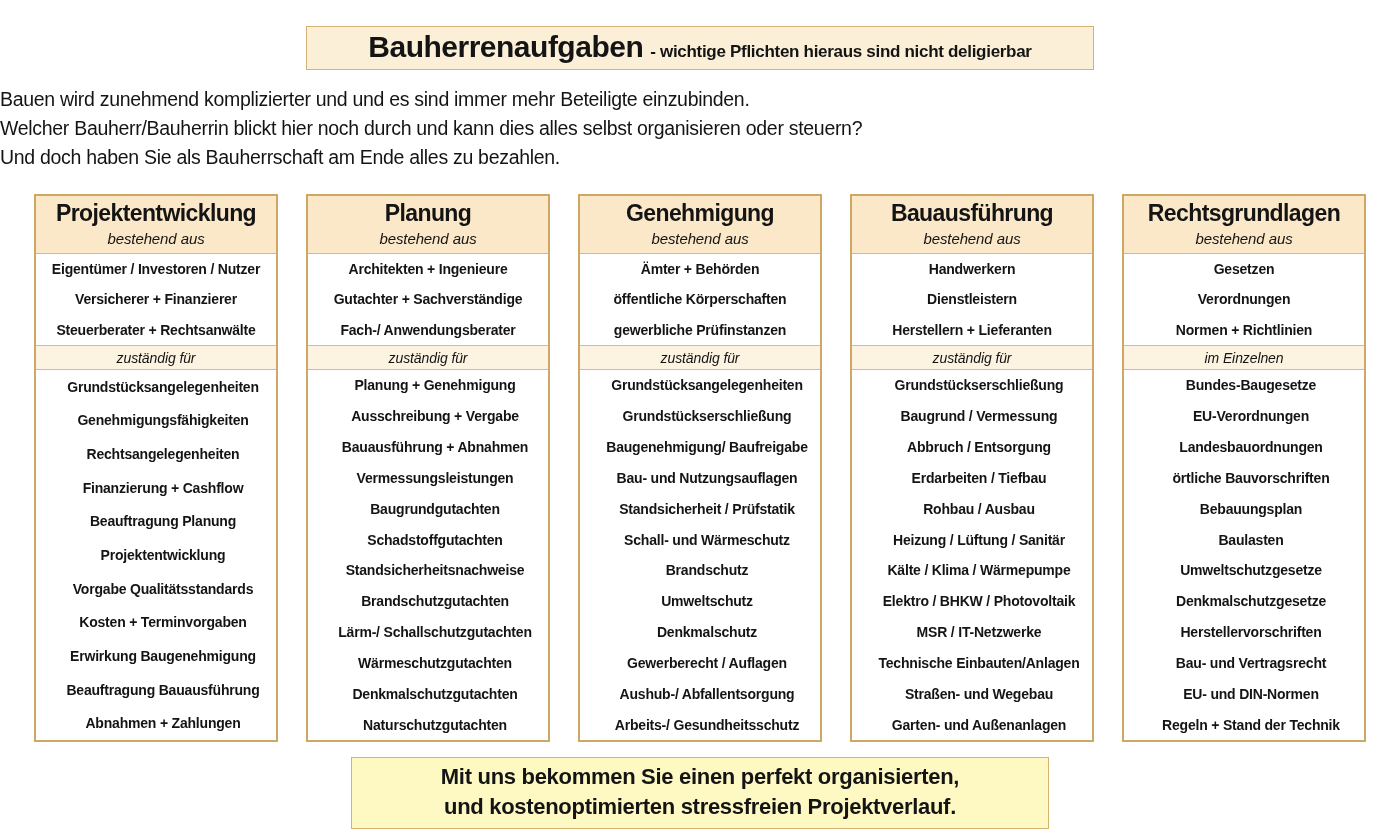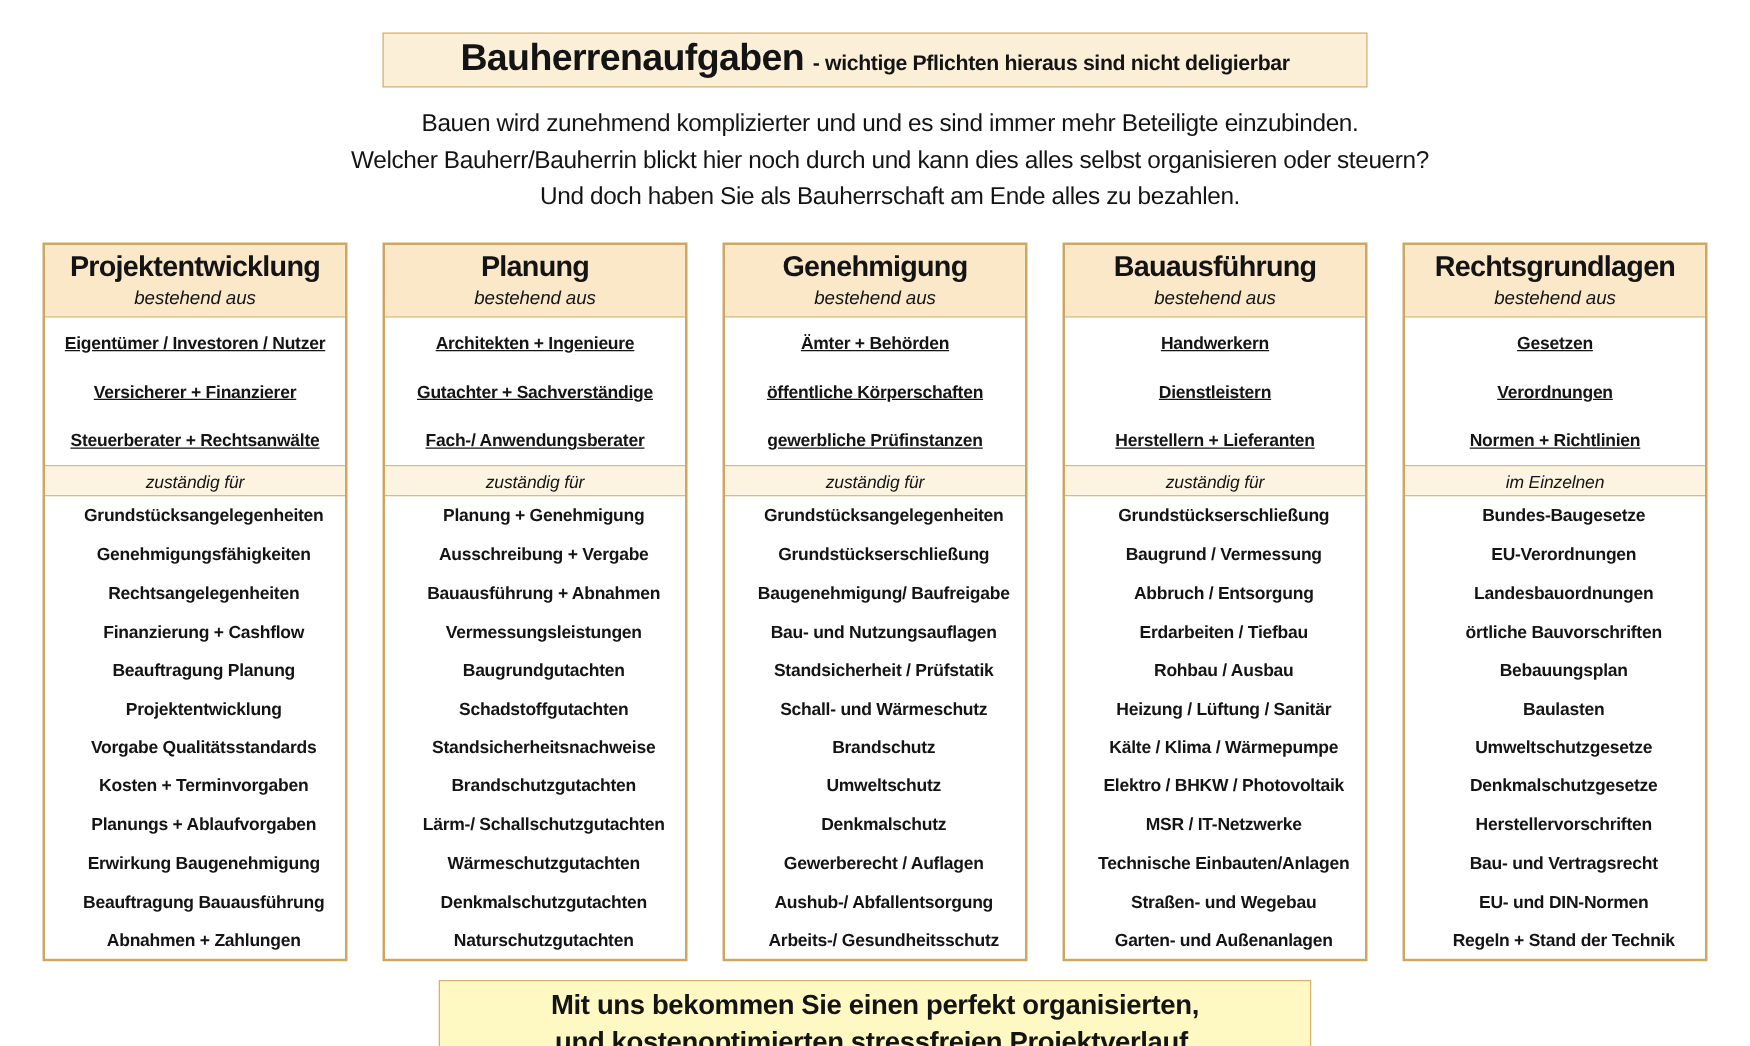--- a/index.html
+++ b/index.html
@@ -26,25 +26,24 @@
   .title-main {
     font-size: 30px; font-weight: bold; letter-spacing: -0.5px;
   }
   .title-suffix {
     font-size: 17px; font-weight: bold; margin-left: 7px; letter-spacing: -0.3px;
   }
 
   
   .intro {
     margin-top: 15px;
-    text-align: center;
+    text-align: left;
     font-size: 19.5px;
     line-height: 29px;
     letter-spacing: -0.3px;
-    padding-left: 24px;
   }
 
   
   .columns-row {
     width: 1332px;
     margin: 22px auto 0;
     display: flex;
     gap: 28px;
   }
   .column {
@@ -60,22 +59,22 @@
   }
   .col-title {
     font-size: 23px; font-weight: bold; letter-spacing: -0.6px;
     line-height: 31px;
     white-space: nowrap;
   }
   .col-subtitle {
     font-size: 15px; font-style: italic; line-height: 20px;
   }
   .col-members {
-    height: 118px;
-    display: flex; flex-direction: column; text-decoration: underline;
+    height: 91px;
+    display: flex; flex-direction: column;
   }
   .col-band {
     background: #fcf3e1;
     border-top: 1.5px solid #d9bc85;
     border-bottom: 1.5px solid #d9bc85;
     height: 25px;
     display: flex; align-items: center; justify-content: center;
     font-size: 14px; font-style: italic;
   }
   .col-items {
@@ -132,21 +131,20 @@
         <div class="col-band">zuständig für</div>
         <div class="col-items">
           <div class="cell">Grundstücksangelegenheiten</div>
           <div class="cell">Genehmigungsfähigkeiten</div>
           <div class="cell">Rechtsangelegenheiten</div>
           <div class="cell">Finanzierung + Cashflow</div>
           <div class="cell">Beauftragung Planung</div>
           <div class="cell">Projektentwicklung</div>
           <div class="cell">Vorgabe Qualitätsstandards</div>
           <div class="cell">Kosten + Terminvorgaben</div>
-          <div class="cell">Planungs + Ablaufvorgaben</div>
           <div class="cell">Erwirkung Baugenehmigung</div>
           <div class="cell">Beauftragung Bauausführung</div>
           <div class="cell">Abnahmen + Zahlungen</div>
         </div>
       </div>
       <div class="column">
         <div class="col-header">
           <div class="col-title">Planung</div>
           <div class="col-subtitle">bestehend aus</div>
         </div>

